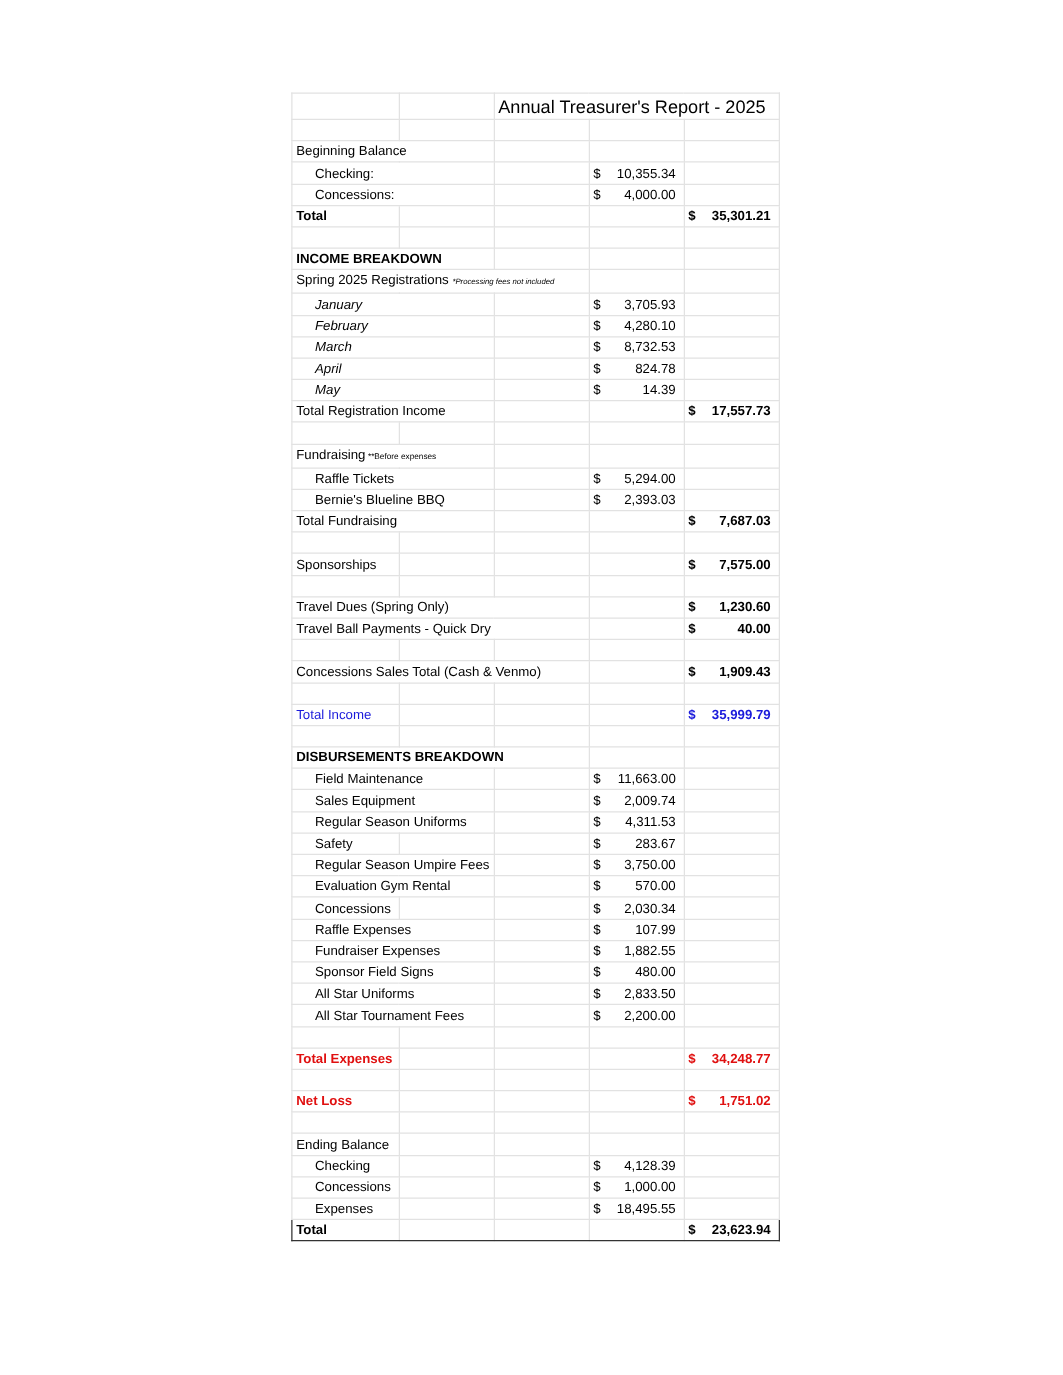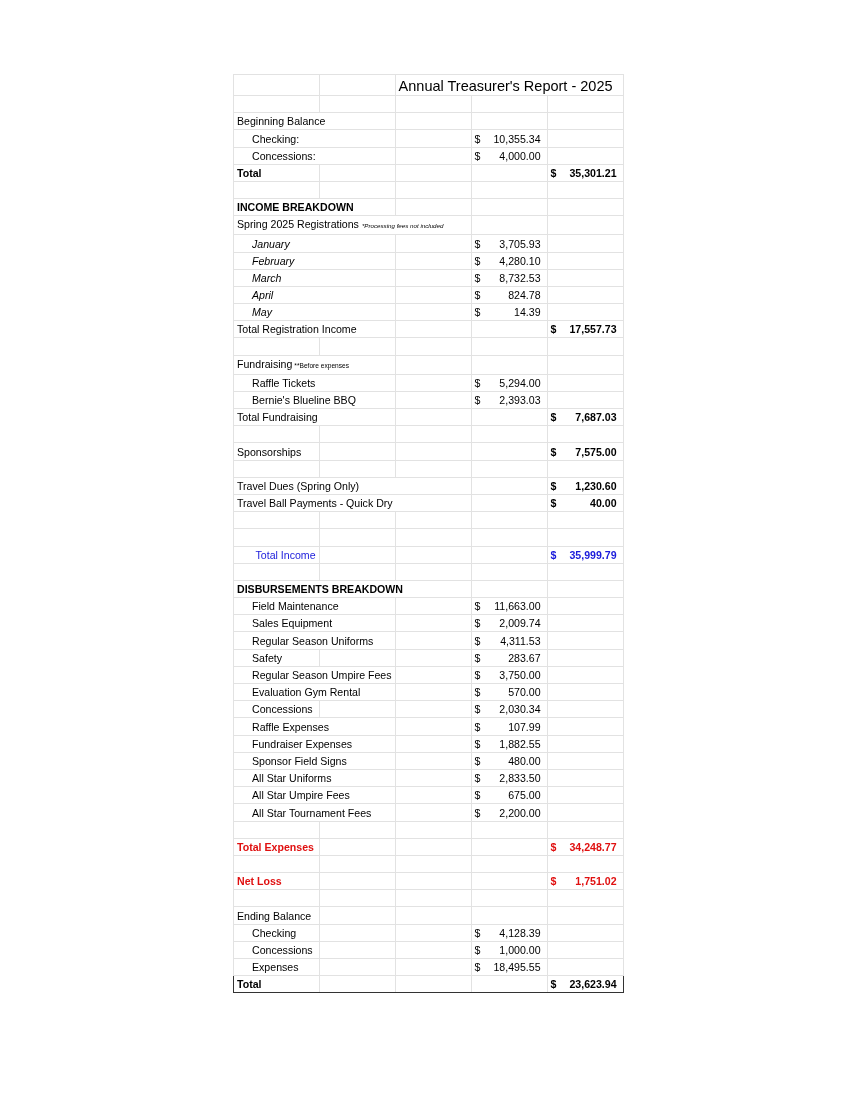--- a/index.html
+++ b/index.html
@@ -8,21 +8,21 @@
   .sheet td { border: 1px solid #e2e2e2; height: 16.2px; padding: 0 3px; font-size: 10.6px; white-space: nowrap; overflow: visible; line-height: 16px; vertical-align: bottom; }
   .sheet tr.title td { height: 20px; }
   .c1 { width: 76px; } .c2 { width: 76px; } .c3 { width: 76px; } .c4 { width: 76px; } .c5 { width: 76px; }
   .title-text { font-size: 14.5px; position: relative; left: 0px; }
   .ind { padding-left: 18px !important; }
   .it { font-style: italic; }
   .b { font-weight: bold; }
   .note { font-size: 6.2px; font-style: italic; margin-left: 3px; }
   .note2 { font-size: 6.6px; margin-left: 2px; }
   .money { display: flex; justify-content: space-between; padding-right: 3px; }
-  .blue { color: #1a1adb; text-align: right; }
+  .blue { color: #1a1adb; }
   .red { color: #e01010; }
   .thick td { border-top: 1.5px solid #333; border-bottom: 1.5px solid #333; }
   .thick td:first-child { border-left: 1.5px solid #333; }
   .thick td:last-child { border-right: 1.5px solid #333; }
   .noR { border-right-color: transparent !important; }
 </style>
 </head>
 <body>
 
 <table class="sheet">
@@ -277,20 +277,30 @@
     </tr>
     <tr>
         <td></td>
         <td></td>
         <td></td>
         <td></td>
         <td></td>
       </tr>
 
     <tr>
+      <td colspan="3">Concessions Sales Total (Cash &amp; Venmo)</td>
+        <td></td>
+      <td class="b">
+          <div class="money">
+            <span>$</span>
+            <span>1,909.43</span>
+          </div>
+        </td>
+    </tr>
+    <tr>
         <td></td>
         <td></td>
         <td></td>
         <td></td>
         <td></td>
       </tr>
 
     <tr>
       <td class="blue">Total Income</td>
         <td></td>
@@ -428,31 +438,20 @@
         </td>
         <td></td>
       </tr>
     <tr>
         <td colspan="2" class="ind">All Star Uniforms</td>
         <td></td>
         <td>
           <div class="money">
             <span>$</span>
             <span>2,833.50</span>
-          </div>
-        </td>
-        <td></td>
-      </tr>
-    <tr>
-        <td colspan="2" class="ind">All Star Umpire Fees</td>
-        <td></td>
-        <td>
-          <div class="money">
-            <span>$</span>
-            <span>675.00</span>
           </div>
         </td>
         <td></td>
       </tr>
     <tr>
         <td colspan="2" class="ind">All Star Tournament Fees</td>
         <td></td>
         <td>
           <div class="money">
             <span>$</span>

